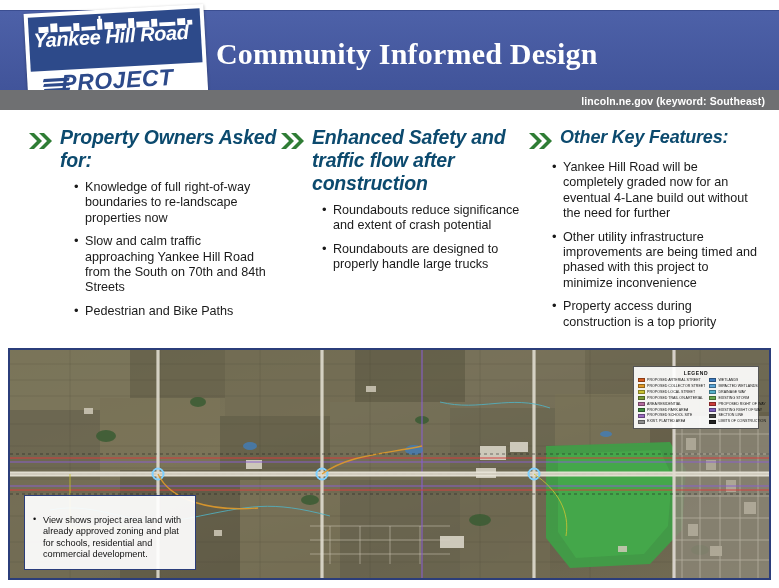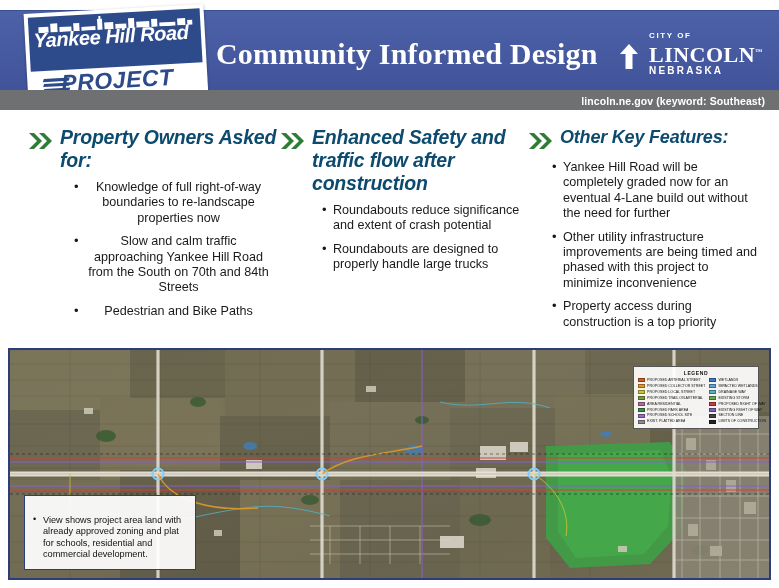--- a/index.html
+++ b/index.html
@@ -198,21 +198,21 @@
     line-height: 23px;
     letter-spacing: -0.2px;
   }
   .col3 .col-title { font-size: 18px; }
 
   ul.bullets {
     margin: 8px 8px 0 0;
     padding: 0 0 0 0;
     list-style: none;
   }
-  .col1 ul.bullets { margin-left: 46px; text-align: center; }
+  .col1 ul.bullets { margin-left: 46px; }
   .col2 ul.bullets { margin-left: 42px; }
   .col3 ul.bullets { margin-left: 24px; }
 
   ul.bullets li {
     position: relative;
     padding-left: 11px;
     margin-bottom: 8px;
     color: #1a1a1a;
     font-size: 12.6px;
     line-height: 15.4px;
@@ -336,28 +336,20 @@
           <div class="logo-stripes">
               <i></i>
               <i></i>
               <i></i>
             </div>
         </div>
       </div>
 
       <div class="header-title">Community Informed Design</div>
 
-      <div class="city-logo">
-        <svg class="city-arrow" viewBox="0 0 24 28">
-          <path d="M12 1 L21 11 L15.5 11 L15.5 26 L8.5 26 L8.5 11 L3 11 Z" fill="#ffffff"></path>
-        </svg>
-        <div class="city-of">CITY OF</div>
-        <div class="city-lincoln"><span>LINCOLN</span><span class="city-tm">™</span></div>
-        <div class="city-nebraska">NEBRASKA</div>
-      </div>
     </div>
   </div>
 
   <div class="greybar"></div>
   <div class="url-text">lincoln.ne.gov (keyword: Southeast)</div>
   <div class="url-bar"></div>
 
   <div class="columns">
 
     <div class="col col1">

